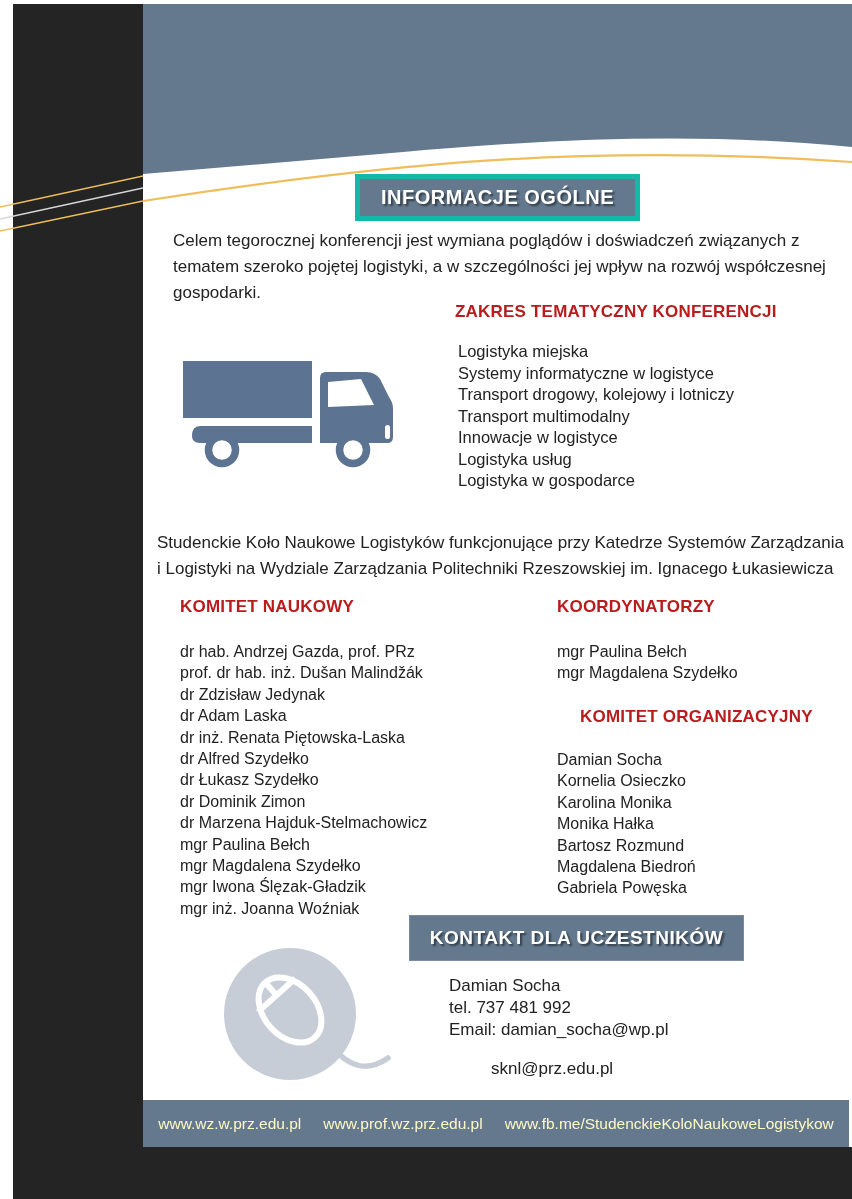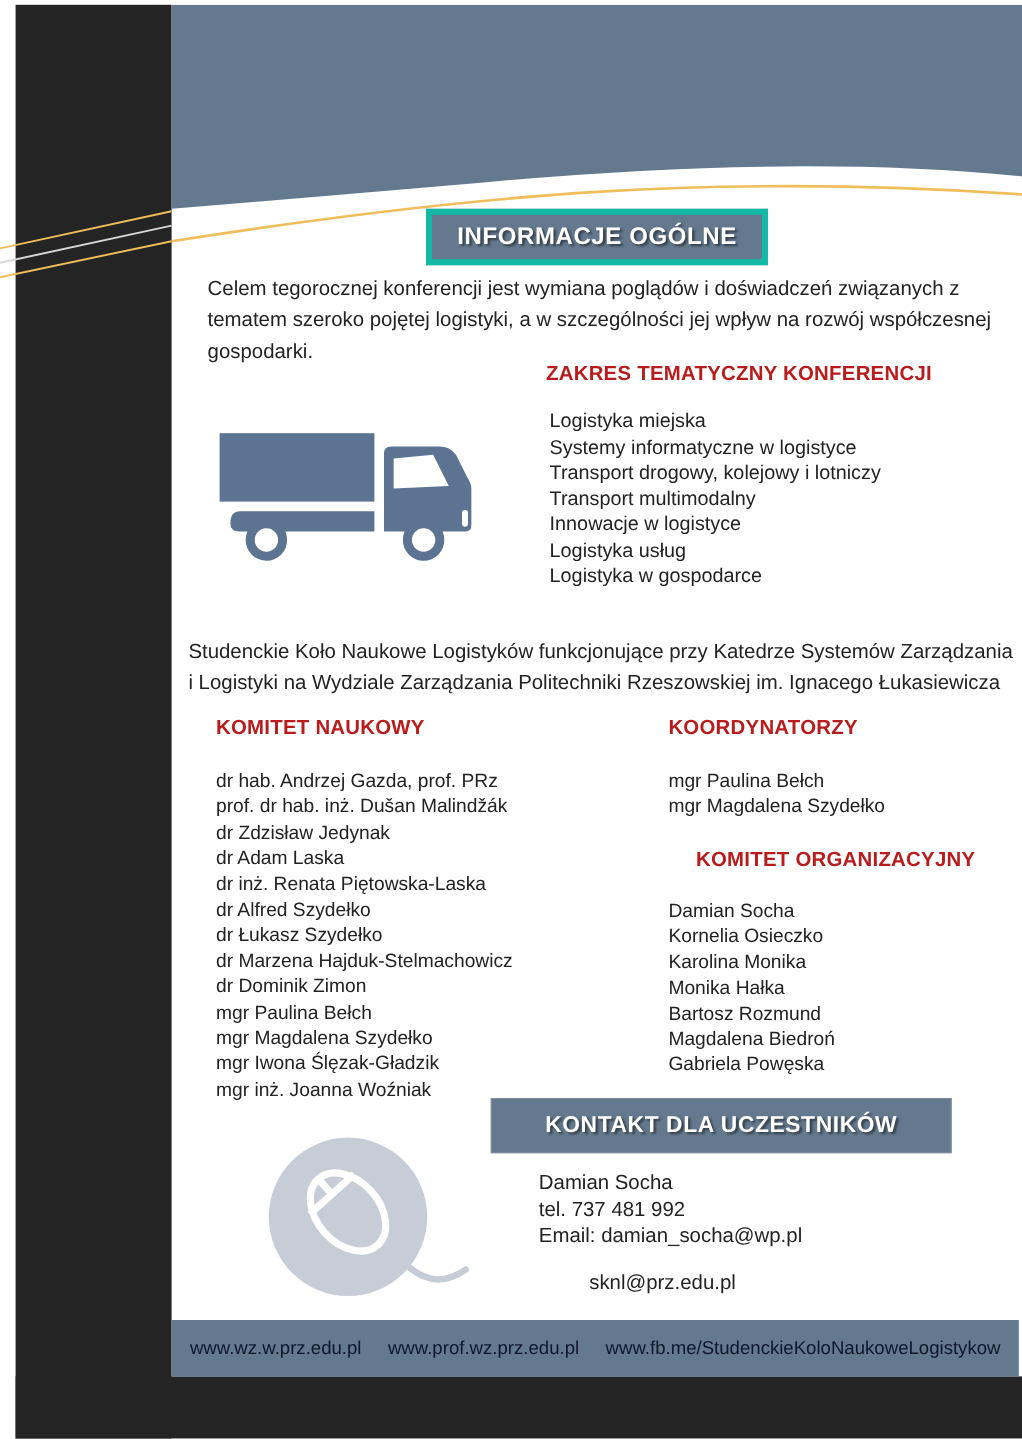--- a/index.html
+++ b/index.html
@@ -31,32 +31,32 @@
   .topic-list{left:458px;top:341px;font-size:16.5px;line-height:21.5px;}
   .about{left:157px;top:530px;width:690px;font-size:17px;line-height:26px;}
   .h-naukowy{left:180px;top:597px;}
   .h-koord{left:557px;top:597px;}
   .h-org{left:580px;top:707px;}
   .name-list{font-size:16px;line-height:21.4px;white-space:nowrap;}
   .list-naukowy{left:180px;top:641px;}
   .list-koord{left:557px;top:641px;}
   .list-org{left:557px;top:749px;}
   .contact-box{
-    left:409px;top:915px;width:384px;height:46px;background:#64798E;
+    left:409px;top:915px;width:335px;height:46px;background:#64798E;
     display:flex;align-items:center;justify-content:center;
     border:1px solid #7a8ba0;box-sizing:border-box;
   }
   .contact-box span{font-size:19px;}
   .contact-info{left:449px;top:975px;font-size:17px;line-height:22px;white-space:nowrap;}
   .contact-info .indent{margin-left:42px;margin-top:17px;}
   .mouse{left:202px;top:942px;width:195px;height:150px;}
   .footer-bar{
     left:143px;top:1100px;width:706px;height:47px;background:#64798E;
     display:flex;align-items:center;justify-content:center;gap:22px;
-    color:#0f172a;font-size:15.5px;white-space:nowrap;
+    color:#fef9c3;font-size:15.5px;white-space:nowrap;
   }
 </style>
 </head>
 <body>
 
 <div class="page">
 
   <div class="abs black-col"></div>
   <div class="abs black-bottom"></div>
 
@@ -106,22 +106,22 @@
   <div class="abs sec-heading h-org">KOMITET ORGANIZACYJNY</div>
 
   <div class="abs name-list list-naukowy">
     <div>dr hab. Andrzej Gazda, prof. PRz</div>
     <div>prof. dr hab. inż. Dušan Malindžák</div>
     <div>dr Zdzisław Jedynak</div>
     <div>dr Adam Laska</div>
     <div>dr inż. Renata Piętowska-Laska</div>
     <div>dr Alfred Szydełko</div>
     <div>dr Łukasz Szydełko</div>
+    <div>dr Dominik Zimon</div>
     <div>dr Marzena Hajduk-Stelmachowicz</div>
-    <div>dr Dominik Zimon</div>
     <div>mgr Paulina Bełch</div>
     <div>mgr Magdalena Szydełko</div>
     <div>mgr Iwona Ślęzak-Gładzik</div>
     <div>mgr inż. Joanna Woźniak</div>
   </div>
 
   <div class="abs name-list list-koord">
     <div>mgr Paulina Bełch</div>
     <div>mgr Magdalena Szydełko</div>
   </div>

